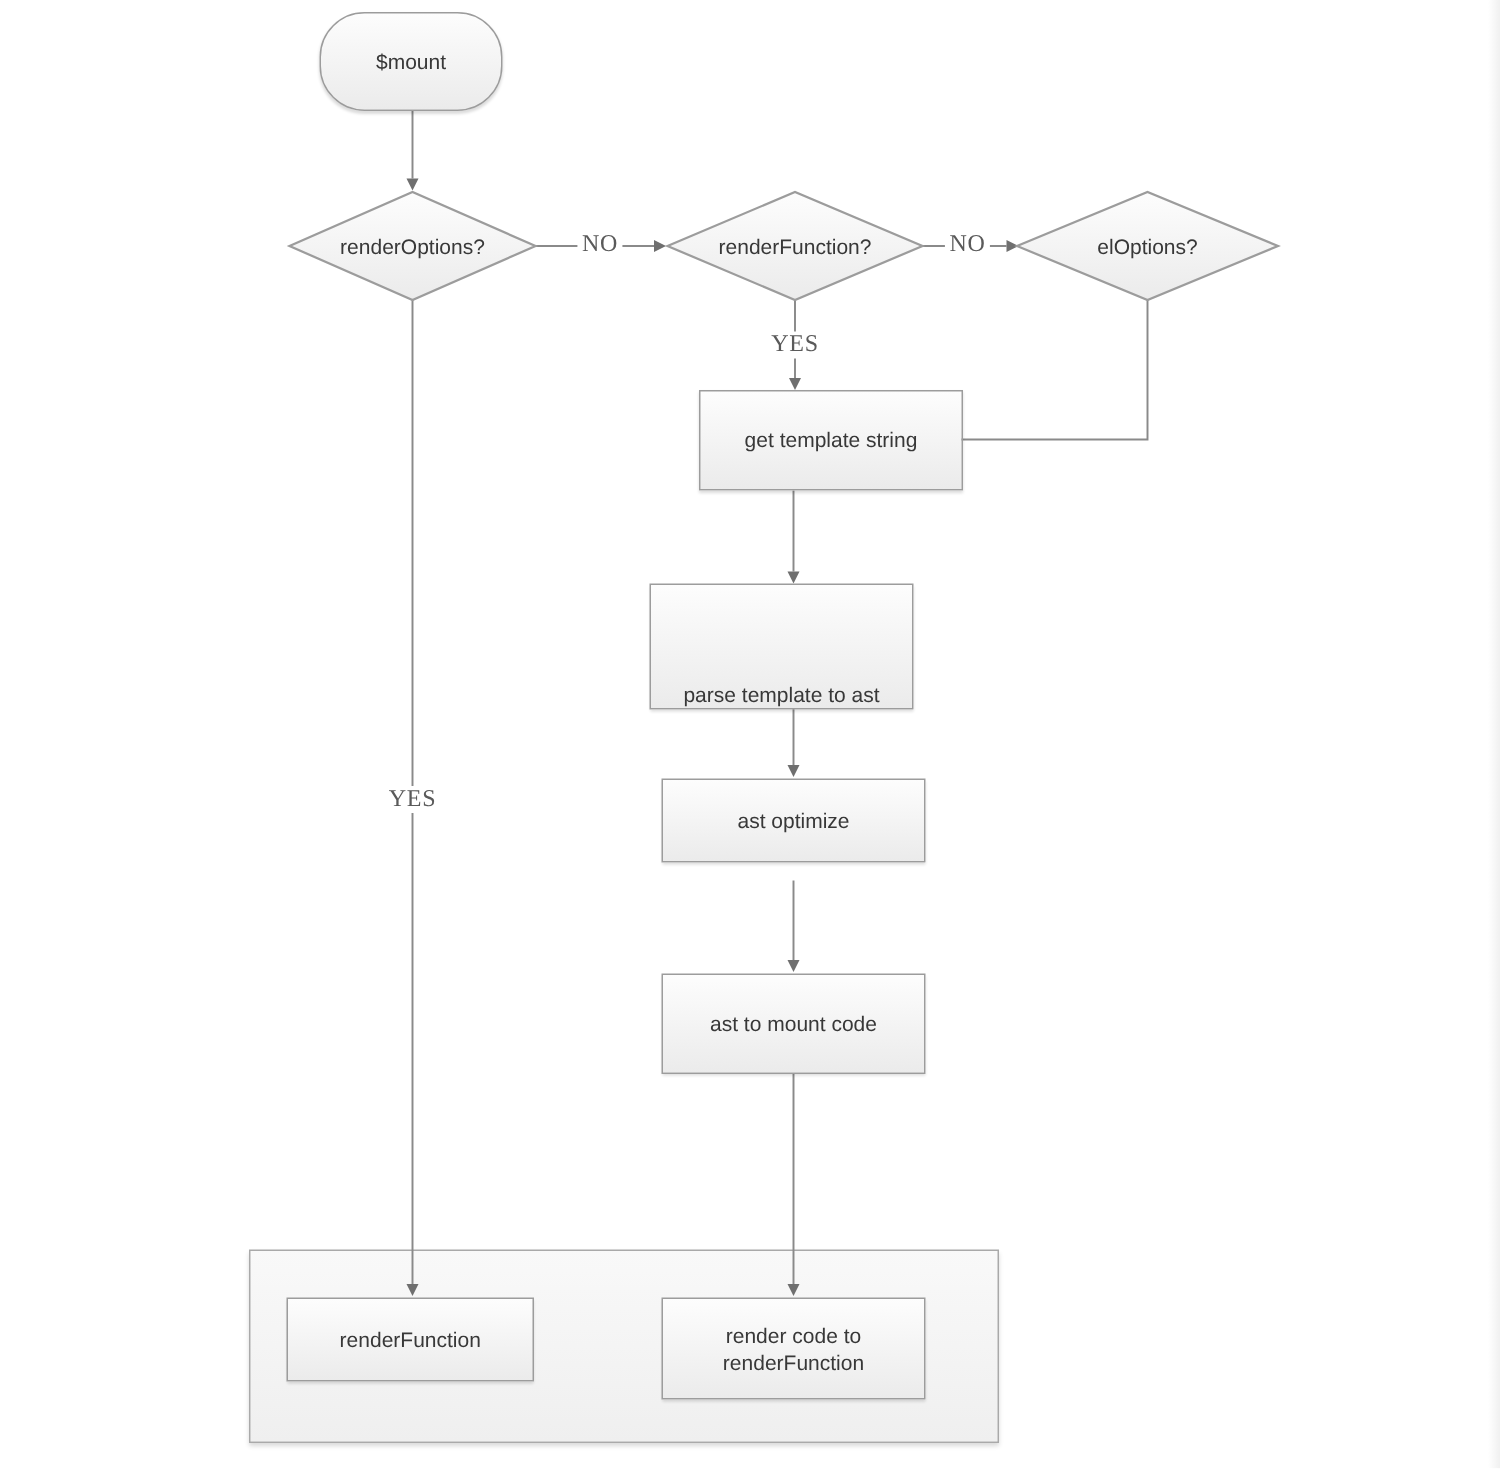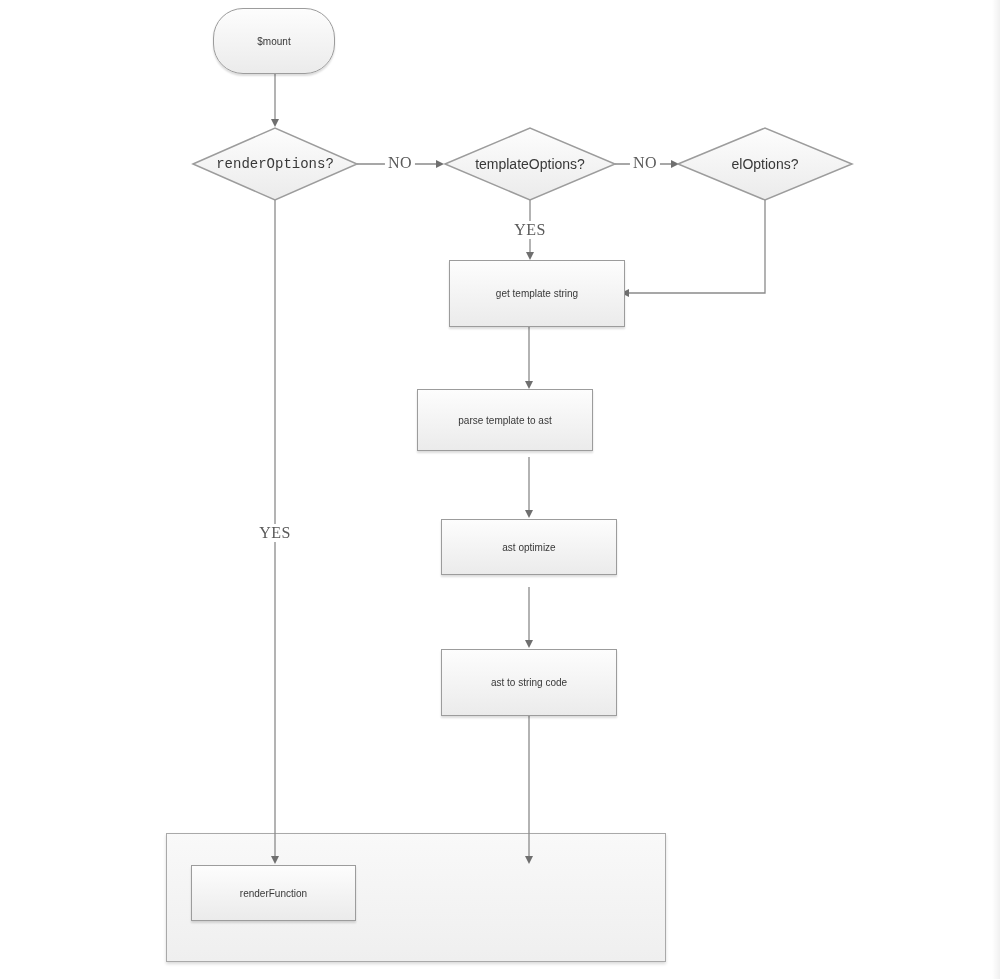--- a/index.html
+++ b/index.html
@@ -21,21 +21,21 @@
   .connectors{position:absolute;left:0;top:0;z-index:2;}
 
   .shape{
     position:absolute;
     box-sizing:border-box;
     border:1.5px solid var(--shape-border);
     background:linear-gradient(180deg,var(--shape-fill-top) 0%,var(--shape-fill-bottom) 100%);
     display:flex;align-items:center;justify-content:center;
     text-align:center;
     color:var(--text);
-    font-size:10px;
+    font-size:14px;
     line-height:1.3;
     box-shadow:0 1.5px 2px rgba(0,0,0,.14);
     z-index:3;
   }
   .stadium{border-radius:30px;}
   .group-container{
     position:absolute;
     box-sizing:border-box;
     border:1.5px solid #a9a9a9;
     background:linear-gradient(180deg,var(--container-fill-top),var(--container-fill-bottom));
@@ -113,52 +113,55 @@
       <polygon points="193,164 275,128 357,164 275,200"></polygon>
       <polygon points="445,164 530,128 615,164 530,200"></polygon>
       <polygon points="678,164 765,128 852,164 765,200"></polygon>
     </g>
   </svg>
 
   <div class="shape stadium" style="left:213px;top:8px;width:122px;height:66px;">
     <span>$mount</span>
   </div>
 
-  <div class="diamond-label" style="left:193px;top:128px;width:164px;height:72px;font-family:Liberation Mono, monospace;">
+  <div class="diamond-label" style="left:193px;top:128px;width:164px;height:72px;">
     <span>renderOptions?</span>
   </div>
 
   <div class="diamond-label" style="left:445px;top:128px;width:170px;height:72px;">
-    <span>templateOptions?</span>
+    <span>renderFunction?</span>
   </div>
 
   <div class="diamond-label" style="left:678px;top:128px;width:174px;height:72px;">
     <span>elOptions?</span>
   </div>
 
-  <div class="shape" style="left:449px;top:260px;width:176px;height:67px;">
+  <div class="shape" style="left:466px;top:260px;width:176px;height:67px;">
     <span>get template string</span>
   </div>
 
-  <div class="shape" style="left:417px;top:389px;width:176px;height:62px;">
+  <div class="shape" style="left:433px;top:389px;width:176px;height:84px;align-items:flex-end;">
     <span>parse template to ast</span>
   </div>
 
   <div class="shape" style="left:441px;top:519px;width:176px;height:56px;">
     <span>ast optimize</span>
   </div>
 
   <div class="shape" style="left:441px;top:649px;width:176px;height:67px;">
-    <span>ast to string code</span>
+    <span>ast to mount code</span>
   </div>
 
   <div class="shape" style="left:191px;top:865px;width:165px;height:56px;">
     <span>renderFunction</span>
   </div>
 
+  <div class="shape" style="left:441px;top:865px;width:176px;height:68px;padding:0 22px;">
+    <span>render code to renderFunction</span>
+  </div>
 
   <span class="edge-label" style="left:400px;top:163px;">NO</span>
 
   <span class="edge-label" style="left:645px;top:163px;">NO</span>
 
   <span class="edge-label" style="left:530px;top:230px;">YES</span>
 
   <span class="edge-label" style="left:275px;top:533px;">YES</span>
 
   <div class="page-right-edge"></div>

